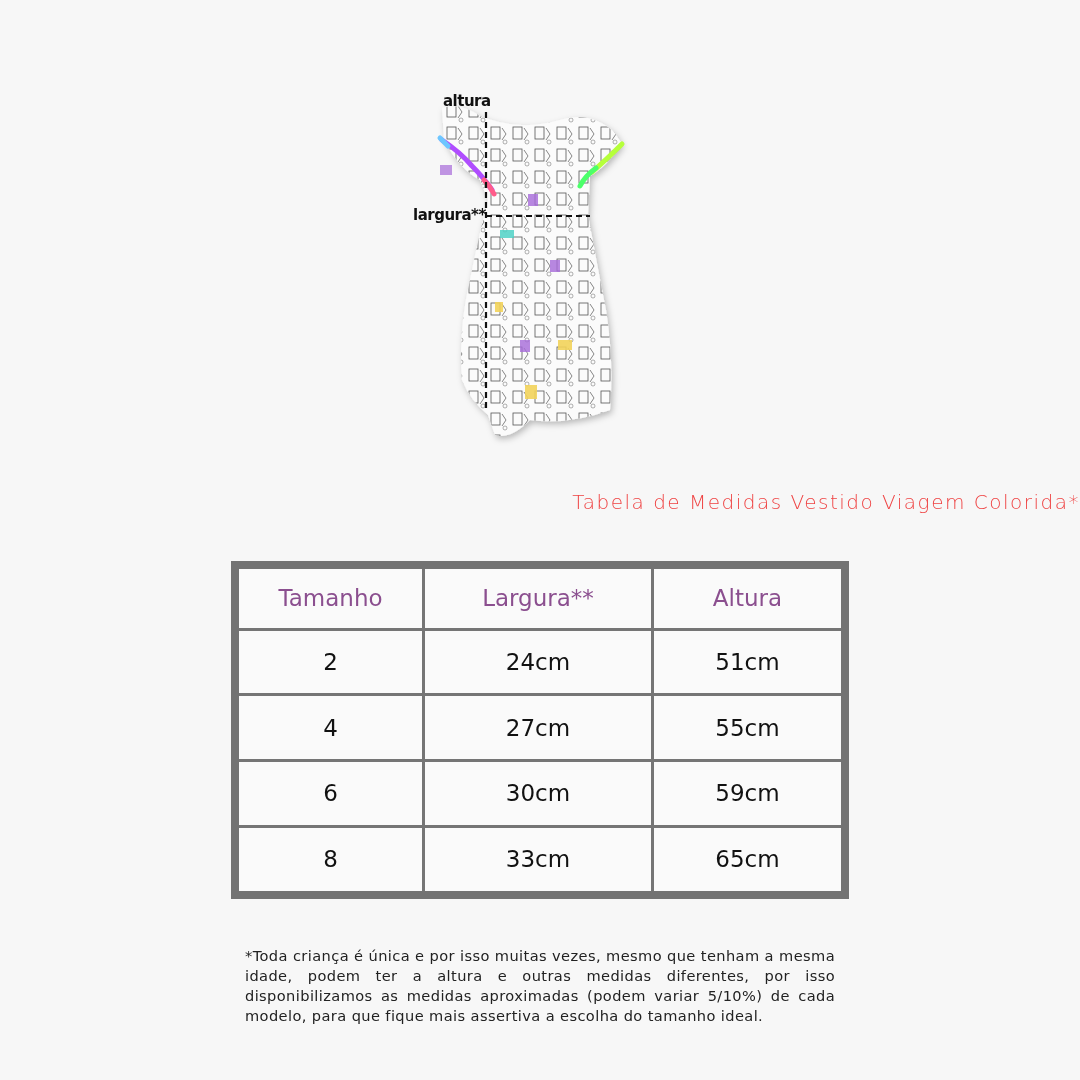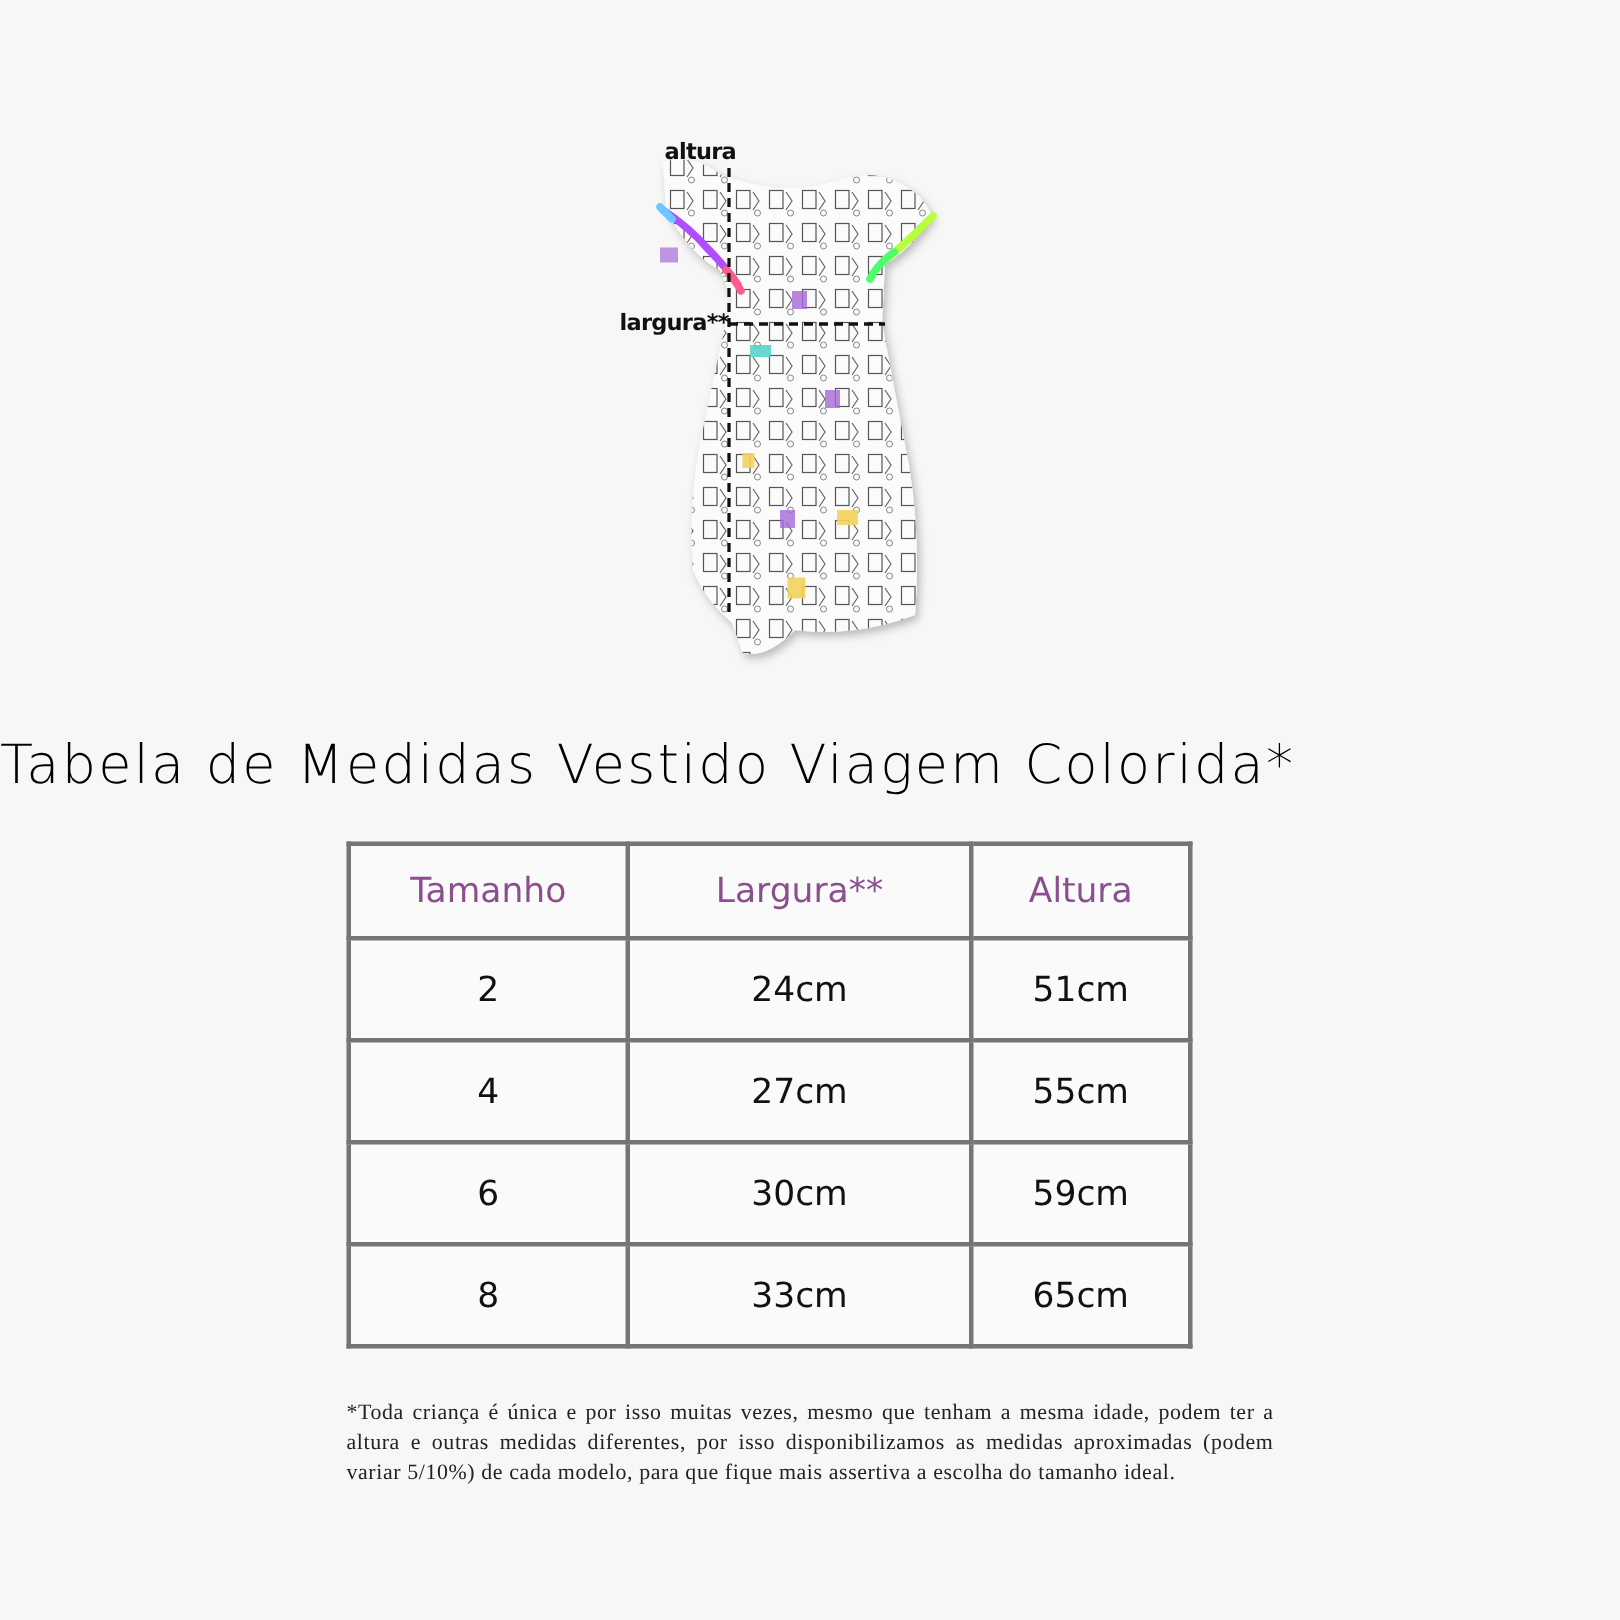--- a/index.html
+++ b/index.html
@@ -1,25 +1,25 @@
 <!DOCTYPE html>
 <html><head>
 <meta charset="utf-8">
 <style>
   html, body { margin:0; padding:0; }
   body { width:1080px; height:1080px; background:#f7f7f7; position:relative; overflow:hidden; font-family:"DejaVu Sans", sans-serif; color:#111; }
   .photo { position:absolute; left:400px; top:80px; width:260px; height:370px; }
   .label { position:absolute; font-family:"DejaVu Sans", sans-serif; font-weight:bold; font-size:15px; color:#111; letter-spacing:-0.5px; }
-  .title { position:absolute; left:0; width:1080px; top:490px; text-align:left; font-size:36px; letter-spacing:1.5px; color:#000000; font-family:"DejaVu Sans", sans-serif; font-weight:300; }
-  table.sizes { position:absolute; left:231px; top:561px; width:564px; height:338px; border-collapse:collapse; border:3px solid #737373; }
+  .title { position:absolute; left:0; width:1080px; top:490px; text-align:right; font-size:20px; letter-spacing:1.5px; color:#ef4444; font-family:"DejaVu Sans", sans-serif; font-weight:300; }
+  table.sizes { position:absolute; left:231px; top:561px; width:618px; height:338px; border-collapse:collapse; border:8px solid #737373; }
   table.sizes td, table.sizes th { border:3px solid #757575; text-align:center; font-weight:normal; font-size:23px; padding:0; background:#fafafa; }
   table.sizes th { color:#8b4f8f; height:50px; }
   table.sizes td { color:#111; height:54px; }
   .notes { position:absolute; left:231px; top:932px; width:618px; font-size:14.6px; line-height:20px; color:#222; text-align:justify; letter-spacing:0.4px; }
-  .notes p { margin:0;font-family:Liberation Serif, serif; }
+  .notes p { margin:14px; }
 </style>
 </head>
 <body>
 
 <div class="photo">
   <svg width="260" height="370" viewBox="0 0 260 370">
     <defs>
       <filter id="sh" x="-20%" y="-20%" width="140%" height="140%">
         <feDropShadow dx="2" dy="3" stdDeviation="3" flood-color="#000" flood-opacity="0.25"></feDropShadow>
       </filter>

